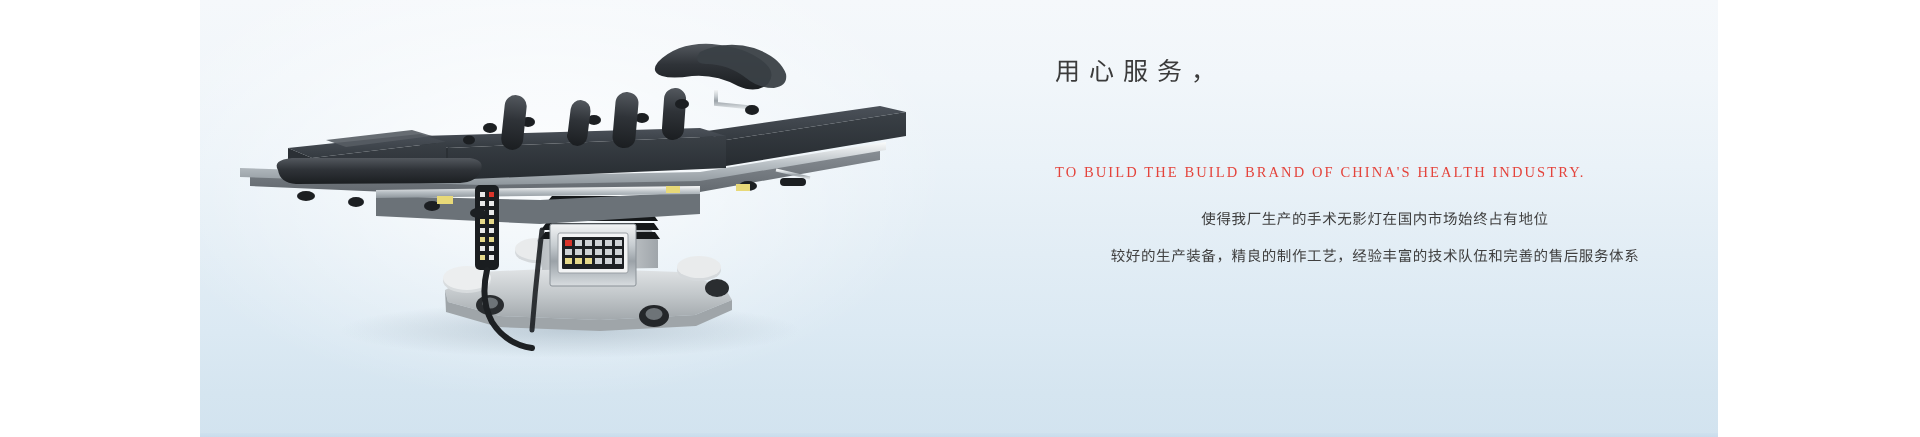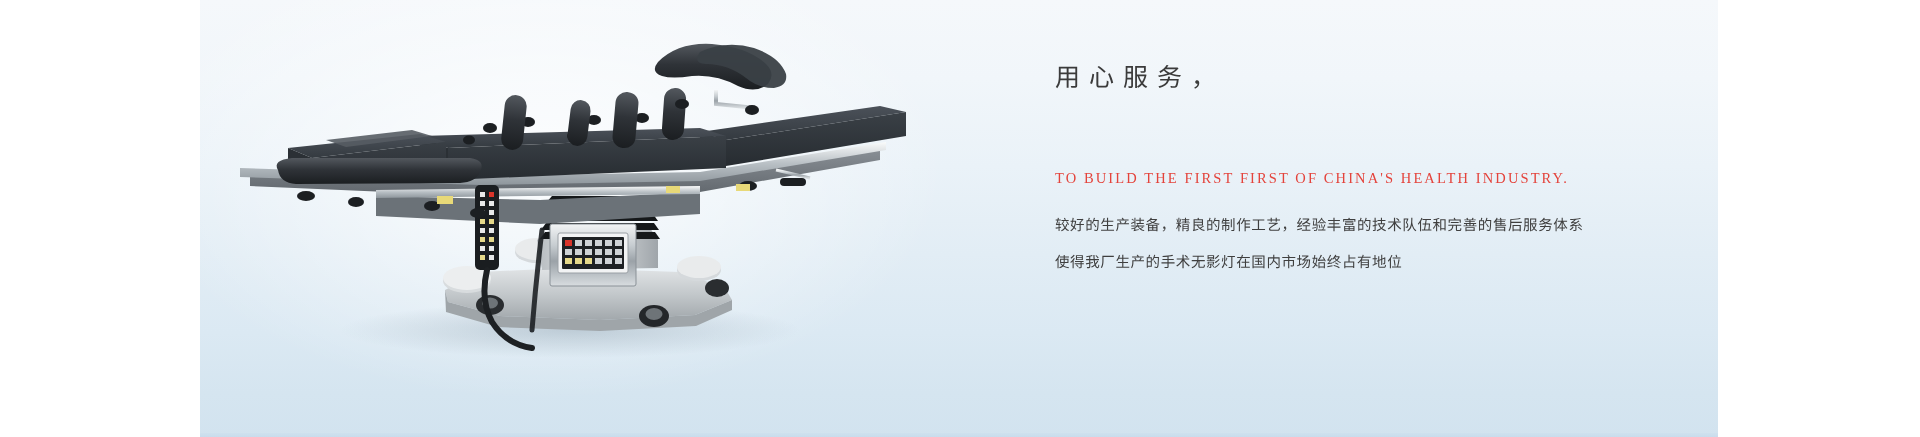--- a/index.html
+++ b/index.html
@@ -26,21 +26,21 @@
                  rgba(255,255,255,.85) 0%, rgba(255,255,255,.35) 45%,
                  rgba(255,255,255,0) 78%);pointer-events:none;}
   .banner .bottomline{position:absolute;left:0;bottom:0;width:100%;height:4px;
       background:linear-gradient(180deg,#cfe1ee 0%,#c9dcec 100%);}
 
   
   .product{position:absolute;left:-20px;top:0;width:760px;height:437px;}
   .product svg{display:block;width:100%;height:100%;}
 
   
-  .copy{position:absolute;left:855px;top:9px;width:640px;height:322px;}
+  .copy{position:absolute;left:855px;top:3px;width:640px;height:322px;text-align:center;}
 
   .headline{position:absolute;left:0;top:52px;
             font-size:25px;line-height:32px;letter-spacing:9px;
             color:#3b3b3b;font-weight:400;white-space:nowrap;}
 
   .tagline{position:absolute;left:0;top:160px;
            font-family:"Liberation Serif","DejaVu Serif",serif;
            font-size:14.5px;line-height:18px;letter-spacing:2.1px;
            color:#e4433b;white-space:nowrap;}
 
@@ -269,25 +269,25 @@
           <rect x="486" y="186" width="14" height="7" fill="#e8d978"></rect>
           <rect x="556" y="184" width="14" height="7" fill="#e8d978"></rect>
         </g>
       </svg>
     </div>
 
     <div class="copy">
 
       <div class="headline">用心服务，</div>
 
-      <div class="tagline">TO BUILD THE FIRST FIRST OF CHINA'S HEALTH INDUSTRY.</div>
+      <div class="tagline">TO BUILD THE BUILD BRAND OF CHINA'S HEALTH INDUSTRY.</div>
 
       <div class="lines">
+        <div class="line">使得我厂生产的手术无影灯在国内市场始终占有地位</div>
         <div class="line">较好的生产装备，精良的制作工艺，经验丰富的技术队伍和完善的售后服务体系</div>
-        <div class="line">使得我厂生产的手术无影灯在国内市场始终占有地位</div>
       </div>
 
     </div>
 
     <div class="bottomline"></div>
   </div>
 
 </div>
 
 </body></html>

